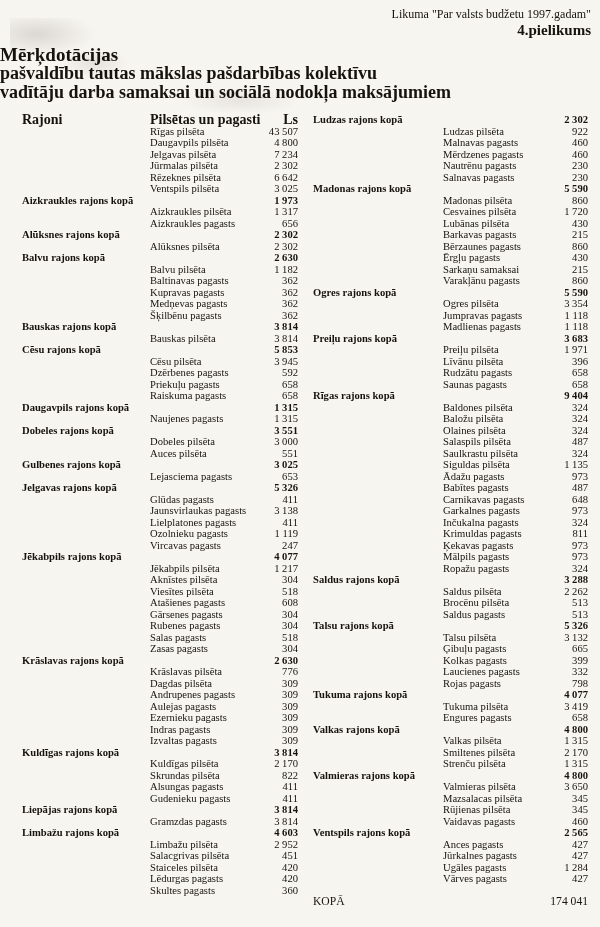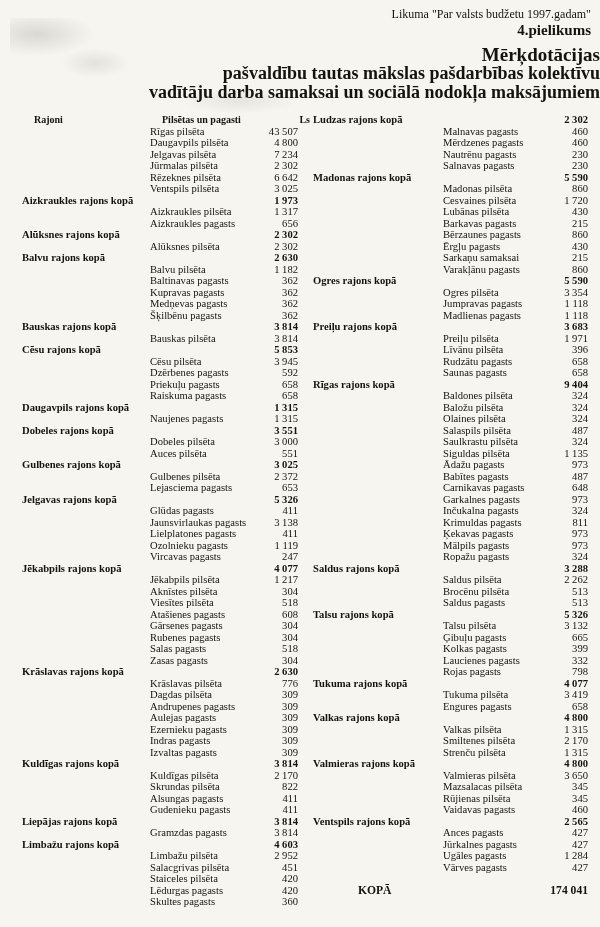--- a/index.html
+++ b/index.html
@@ -21,44 +21,44 @@
     background:radial-gradient(ellipse at 50% 50%, rgba(90,85,75,.10), rgba(90,85,75,0) 70%);}
 
   .corner{
     position:absolute;top:7px;right:9px;
     text-align:right;font-size:12px;line-height:15.5px;white-space:nowrap;
   }
   .corner .annex{font-weight:bold;font-size:15px;}
 
   .title{
     position:absolute;top:45px;left:0;right:0;
-    text-align:right;font-weight:bold;
+    text-align:left;font-weight:bold;
     font-size:18px;line-height:19px;
   }
   .title .t1{font-size:19px;}
 
   .hdr-row{
-    position:absolute;left:34px;top:114px;width:276px;height:12px;
-    font-weight:bold;font-size:10px;line-height:11.6px;
+    position:absolute;left:22px;top:114px;width:276px;height:12px;
+    font-weight:bold;font-size:14px;line-height:11.6px;
   }
   .hdr-row .h-raj{position:absolute;left:0;top:0;}
   .hdr-row .h-pil{position:absolute;left:128px;top:0;}
   .hdr-row .h-ls{position:absolute;right:0;top:0;}
 
   .col{position:absolute;}
   .col-left{left:22px;top:125.5px;width:276px;}
   .col-right{left:313px;top:114px;width:275px;}
 
   .trow{position:relative;height:11.5px;font-size:10.6px;line-height:11.7px;white-space:nowrap;}
   .trow .n{position:absolute;left:0;top:0;}
   .trow.city .n{left:128px;font-weight:normal;}
   .col-right .trow.city .n{left:130px;}
   .trow .v{position:absolute;right:0;top:0;}
   .trow.district{font-weight:bold;text-decoration:underline;}
-  .trow.total{font-weight:bold;font-size:11.6px;margin-left:45px;}
+  .trow.total{font-weight:normal;font-size:11.6px;}
 </style>
 </head>
 <body>
 
 <div class="page">
   <div class="smudge s1"></div>
   <div class="smudge s2"></div>
   <div class="smudge s3"></div>
 
   <div class="corner">
@@ -193,24 +193,20 @@
       </div>
       <div class="trow city">
         <span class="n">Auces pilsēta</span>
         <span class="v">551</span>
       </div>
       <div class="trow district">
         <span class="n">Gulbenes rajons kopā</span>
         <span class="v">3 025</span>
       </div>
       <div class="trow city">
-        <span class="n">Gulbenes pilsēta</span>
-        <span class="v">2 372</span>
-      </div>
-      <div class="trow city">
         <span class="n">Lejasciema pagasts</span>
         <span class="v">653</span>
       </div>
       <div class="trow district">
         <span class="n">Jelgavas rajons kopā</span>
         <span class="v">5 326</span>
       </div>
       <div class="trow city">
         <span class="n">Glūdas pagasts</span>
         <span class="v">411</span>
@@ -349,20 +345,24 @@
       </div>
       <div class="trow city">
         <span class="n">Skultes pagasts</span>
         <span class="v">360</span>
       </div>
     </div>
   <div class="col col-right" id="col-right">
       <div class="trow district">
         <span class="n">Ludzas rajons kopā</span>
         <span class="v">2 302</span>
+      </div>
+      <div class="trow city">
+        <span class="n">Ludzas pilsēta</span>
+        <span class="v">922</span>
       </div>
       <div class="trow city">
         <span class="n">Malnavas pagasts</span>
         <span class="v">460</span>
       </div>
       <div class="trow city">
         <span class="n">Mērdzenes pagasts</span>
         <span class="v">460</span>
       </div>
       <div class="trow city">

